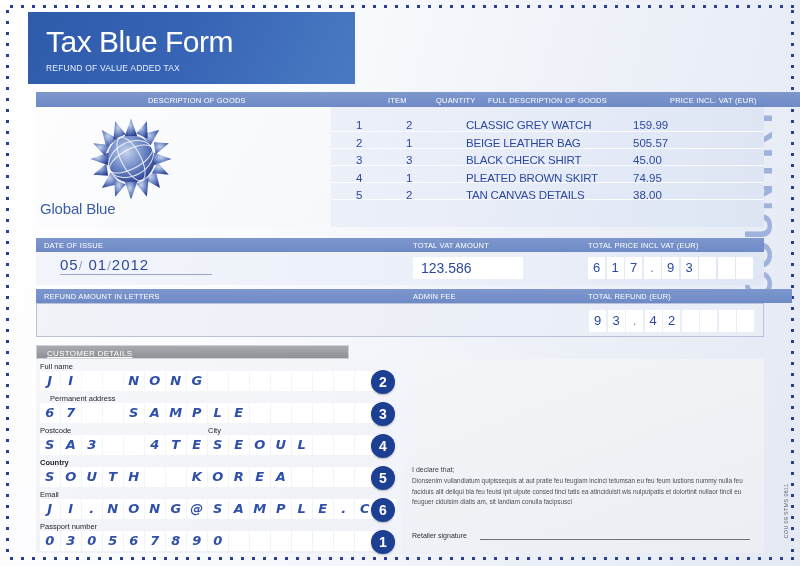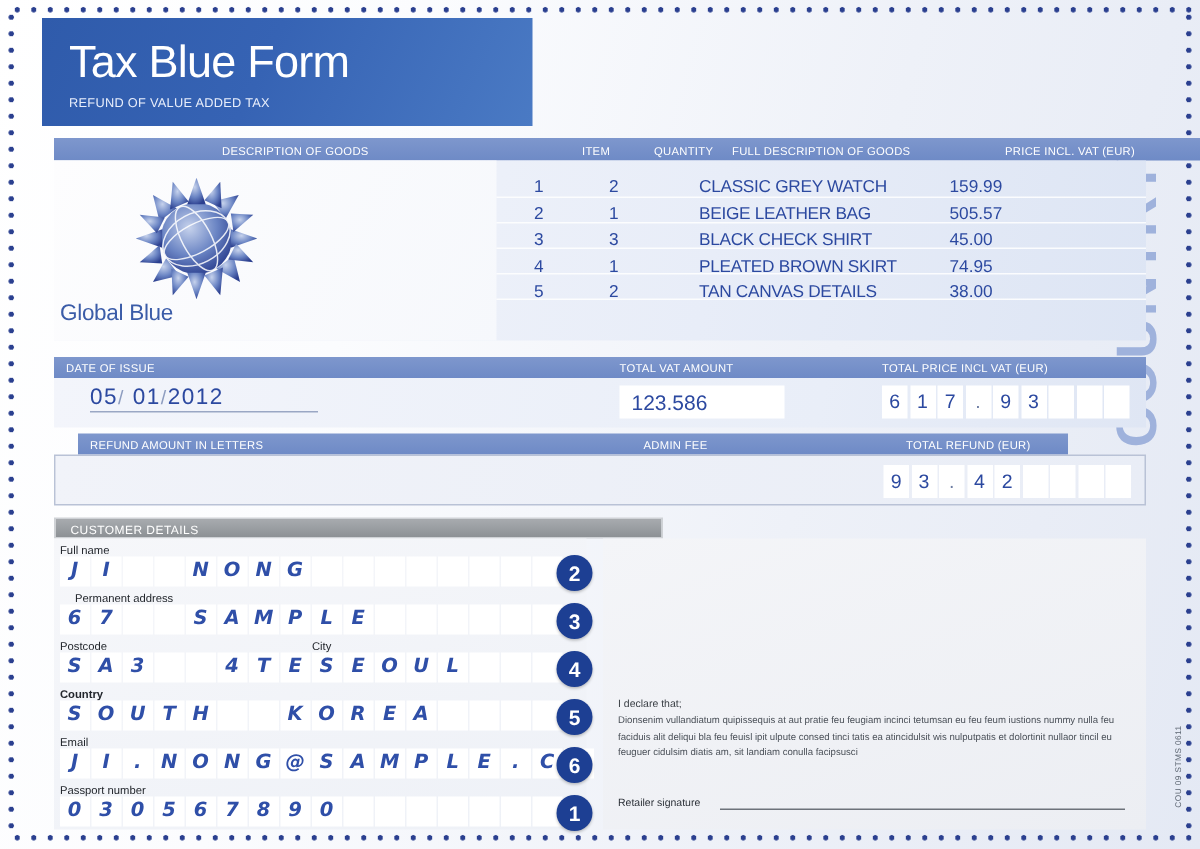--- a/index.html
+++ b/index.html
@@ -141,36 +141,36 @@
   .cell {
     width: 17px; height: 22px; background: #ffffff;
     font-size: 13px; color: #2c49a0; text-align: center;
     line-height: 22px; font-weight: 500;
   }
   .cell.dot { color: #6d7da3; }
   .cells-total { left: 552px; top: 5px; }
   .cells-refund { left: 552px; top: 6px; }
 
   
-  .row2-bar { left: 52px; top: 289px; width: 660px; }
+  .row2-bar { left: 36px; top: 289px; width: 756px; }
   .row2-body {
     position: absolute; left: 36px; top: 303px; width: 728px; height: 34px;
     background: linear-gradient(100deg,#f1f3f9 0%,#e9edf6 100%);
     border: 1px solid #b9c2d6;
   }
 
   
   .grey-bar {
     position: absolute; height: 14px;
     background: linear-gradient(180deg,#a8abaf 0%,#8d9195 100%);
     color: #ffffff; font-size: 8px; padding-left: 10px; padding-top: 3px;
     letter-spacing: 0.3px;
     border: 1px solid #cfd2d6;
   }
-  .cust-bar { left: 36px; top: 345px; width: 406px; }
+  .cust-bar { left: 36px; top: 345px; width: 313px; text-decoration: underline; }
   .ret-bar  { left: 402px; top: 345px; width: 362px; }
 
   .cust-panel {
     position: absolute; left: 36px; top: 359px; width: 355px; height: 194px;
     background: linear-gradient(160deg,#f6f7fa 0%,#eef1f7 100%);
   }
   .ret-panel {
     position: absolute; left: 402px; top: 359px; width: 362px; height: 194px;
     background: linear-gradient(160deg,#f4f5f8 0%,#eceef3 100%);
   }

